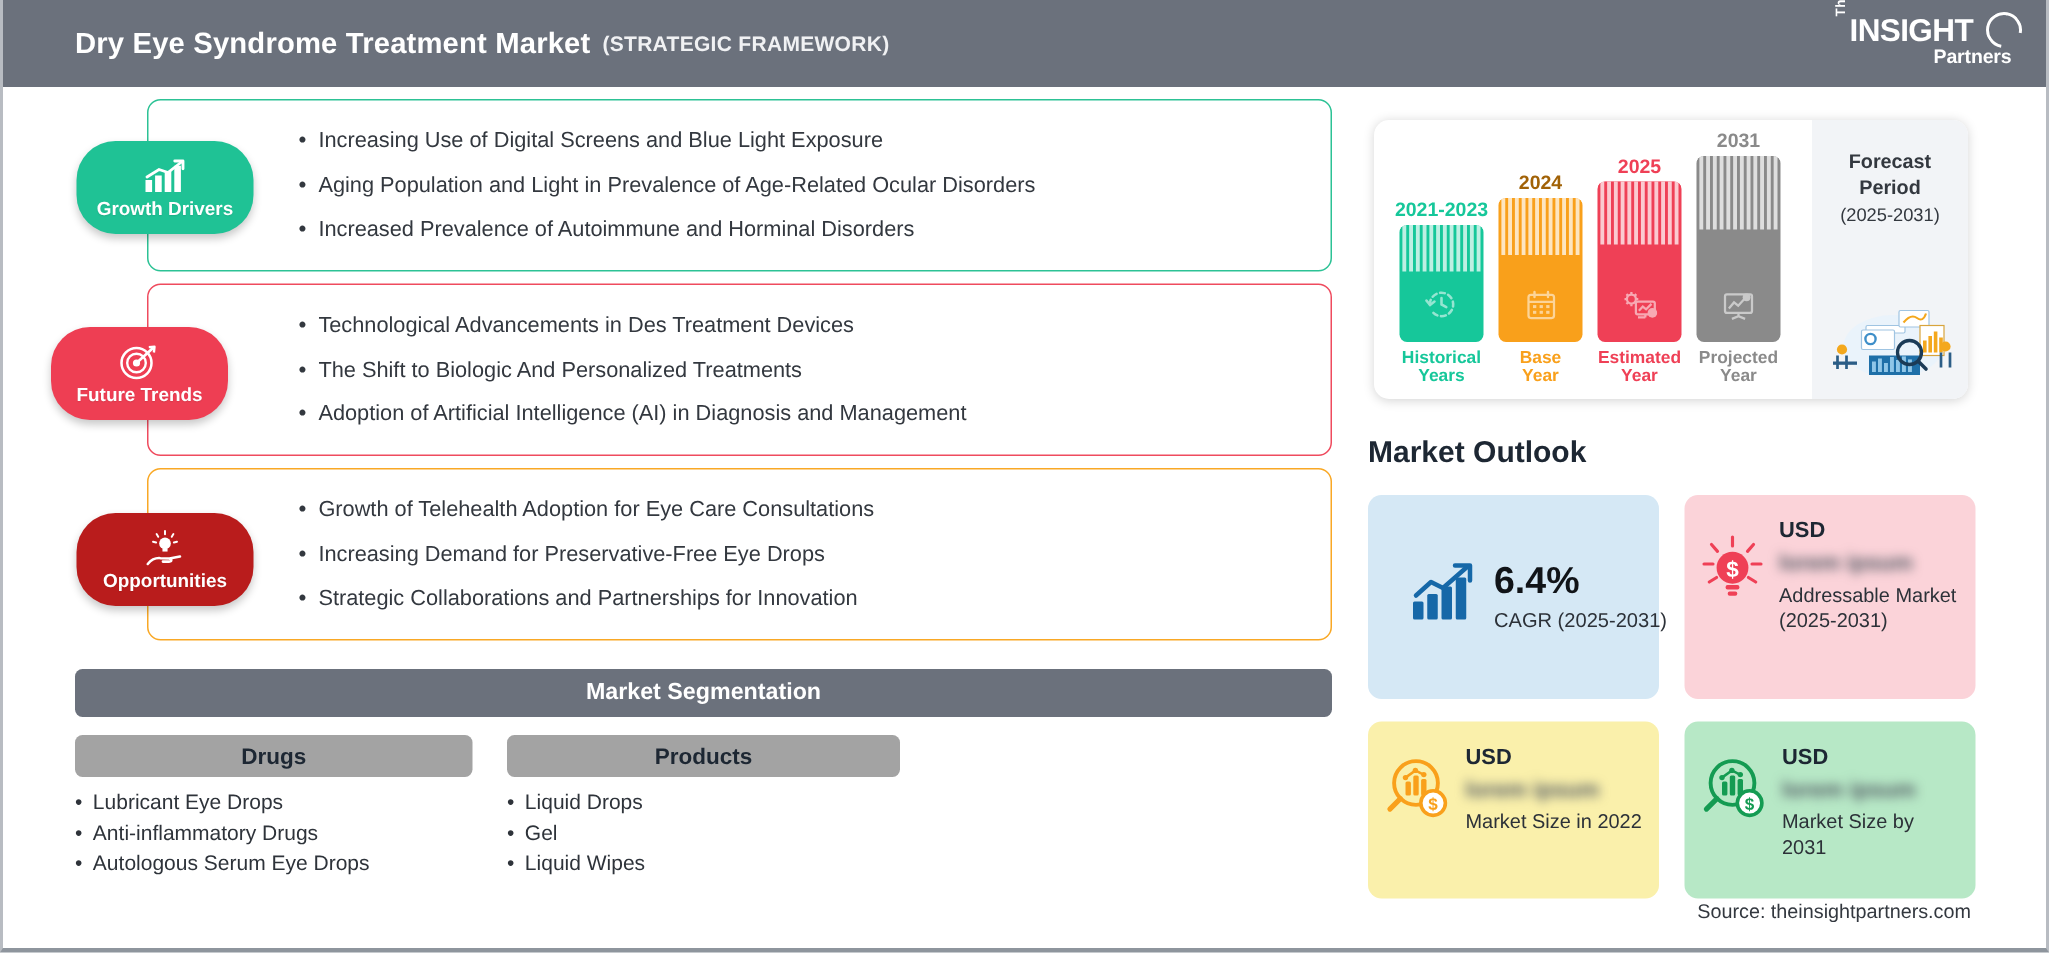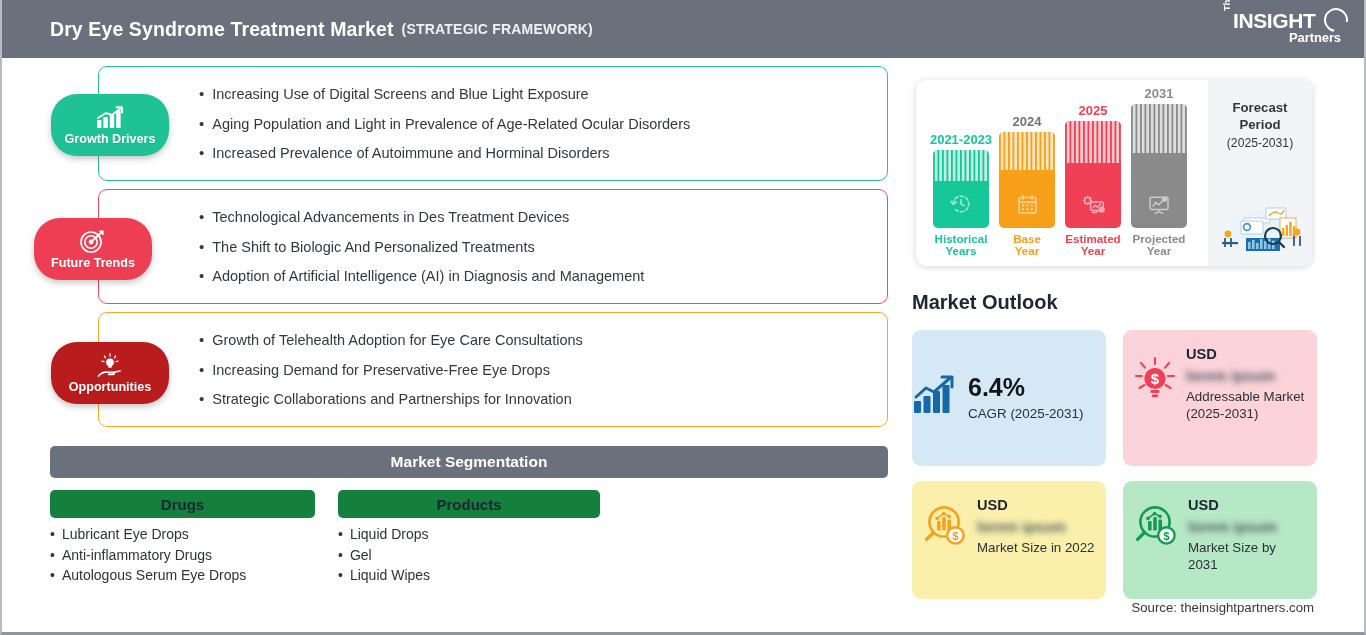--- a/index.html
+++ b/index.html
@@ -155,21 +155,21 @@
     display: flex;
     align-items: center;
     justify-content: center;
     color: #fff;
     font-size: 15.5px;
     font-weight: bold;
   }
   .seg-head {
     position: absolute;
     height: 28px;
-    background: #15803d;
+    background: #a3a3a3;
     border-radius: 5px;
     display: flex;
     align-items: center;
     justify-content: center;
     color: #1d2733;
     font-size: 15px;
     font-weight: bold;
   }
   .seg-head.c1 { left: 48px;  top: 432px; width: 265px; }
   .seg-head.c2 { left: 336px; top: 432px; width: 262px; }
@@ -282,21 +282,21 @@
   }
   .mcard.blue   { left: 910px;  top: 330px; width: 194px; height: 136px; background: #d5e8f5; }
   .mcard.pink   { left: 1121px; top: 330px; width: 194px; height: 136px; background: #fbd3d9; }
   .mcard.yellow { left: 910px;  top: 481px; width: 194px; height: 118px; background: #faf0ab; }
   .mcard.green  { left: 1121px; top: 481px; width: 194px; height: 118px; background: #b7e8c6; }
 
   .cagr-in {
     display: flex;
     align-items: center;
     height: 100%;
-    padding-left: 0;
+    padding-left: 28px;
   }
   .cagr-val {
     font-size: 25px;
     font-weight: bold;
     color: #111418;
     line-height: 1;
   }
   .cagr-lbl {
     font-size: 13.4px;
     color: #2c3138;
@@ -449,21 +449,21 @@
                 <path d="M1 8.4 L3.4 11.3 L6.3 9"></path>
                 <path d="M11 6.6 L11 11 L14.2 12.7"></path>
               </g>
             </svg>
         </span>
       </div>
       <span class="bar-cap" style="color: rgb(22, 199, 154);"><span>Historical</span><br><span>Years</span></span>
     </div>
 
     <div class="bar-col" id="bc1" style="left:68px;">
-      <span class="bar-year" style="color: #737373;">2024</span>
+      <span class="bar-year" style="color: #a16207;">2024</span>
       <div class="bar-body" id="bb1" style="height: 96px; background: rgb(249, 160, 27);">
         <div class="bar-stripes" id="bs1" style="background-image: repeating-linear-gradient(90deg, rgb(249, 160, 27) 0px, rgb(249, 160, 27) 2.2px, rgba(255, 255, 255, 0.72) 2.2px, rgba(255, 255, 255, 0.72) 4.5px);"></div>
         <span class="bar-ico">
           <svg width="21" height="21" viewBox="0 0 21 21">
               <rect x="2" y="3.6" width="17" height="15.4" rx="1.6" stroke="#fff" stroke-width="1.5" fill="none"></rect>
               <path d="M2 8.2 H19" stroke="#fff" stroke-width="1.5"></path>
               <path d="M6 1.6 V5 M15 1.6 V5" stroke="#fff" stroke-width="1.6" stroke-linecap="round"></path>
               <g fill="#fff">
                 <rect x="5" y="10.4" width="2.2" height="2"></rect>
                 <rect x="9.4" y="10.4" width="2.2" height="2"></rect>

